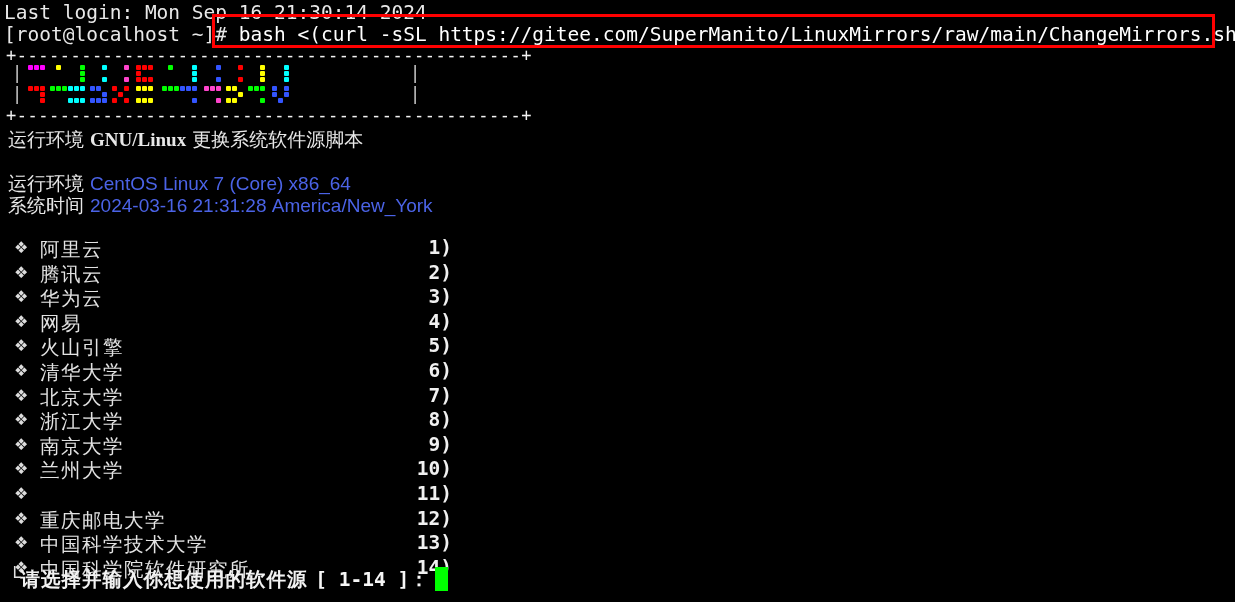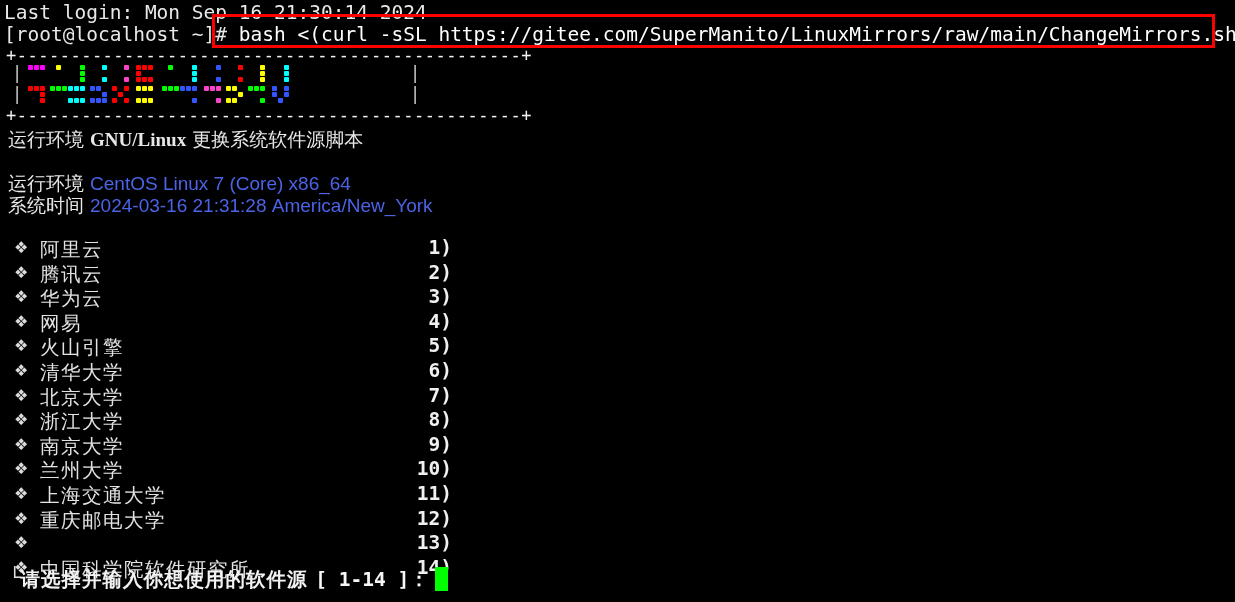--- a/index.html
+++ b/index.html
@@ -389,30 +389,30 @@
         <span class="mirror-name">南京大学</span>
         <span class="mirror-index">9)</span>
       </div>
       <div class="mirror-row">
         <span class="bullet">❖</span>
         <span class="mirror-name">兰州大学</span>
         <span class="mirror-index">10)</span>
       </div>
       <div class="mirror-row">
         <span class="bullet">❖</span>
-        <span class="mirror-name">上海交通大学</span>
         <span class="mirror-index">11)</span>
       </div>
       <div class="mirror-row">
         <span class="bullet">❖</span>
         <span class="mirror-name">重庆邮电大学</span>
         <span class="mirror-index">12)</span>
       </div>
       <div class="mirror-row">
         <span class="bullet">❖</span>
+        <span class="mirror-name">中国科学技术大学</span>
         <span class="mirror-index">13)</span>
       </div>
       <div class="mirror-row">
         <span class="bullet">❖</span>
         <span class="mirror-name">中国科学院软件研究所</span>
         <span class="mirror-index">14)</span>
       </div>
     </div>
 
 

